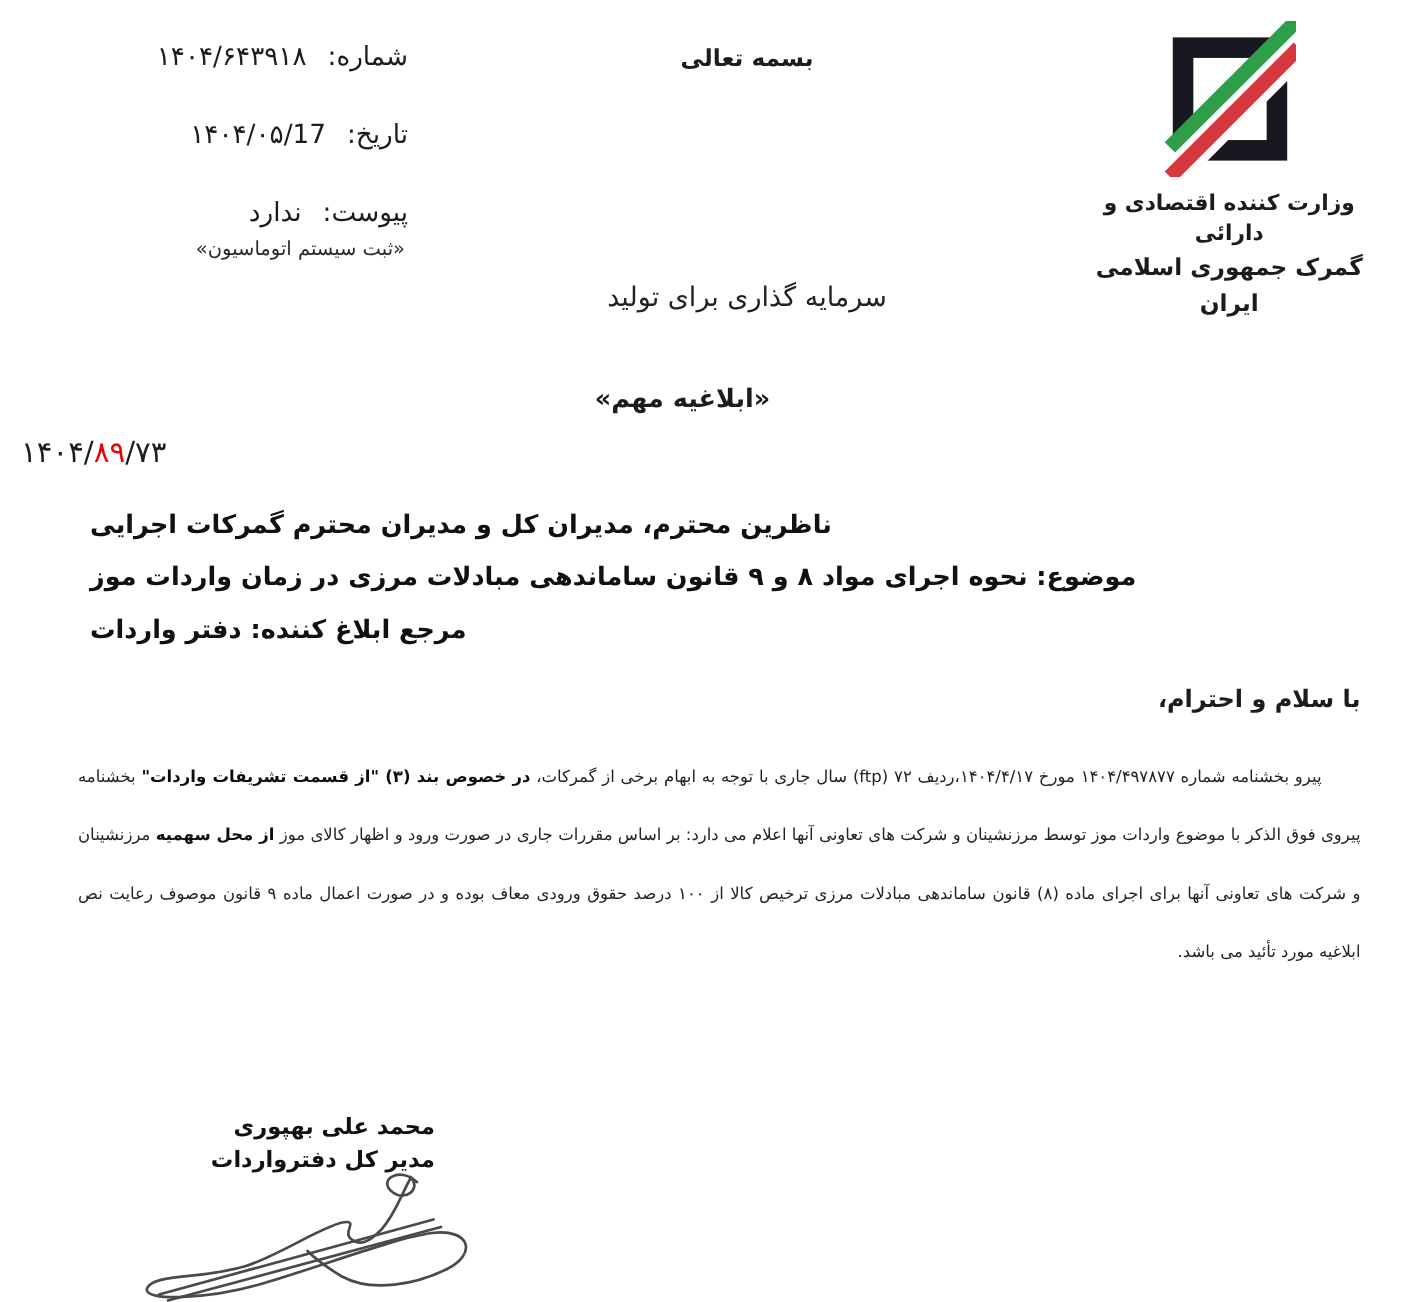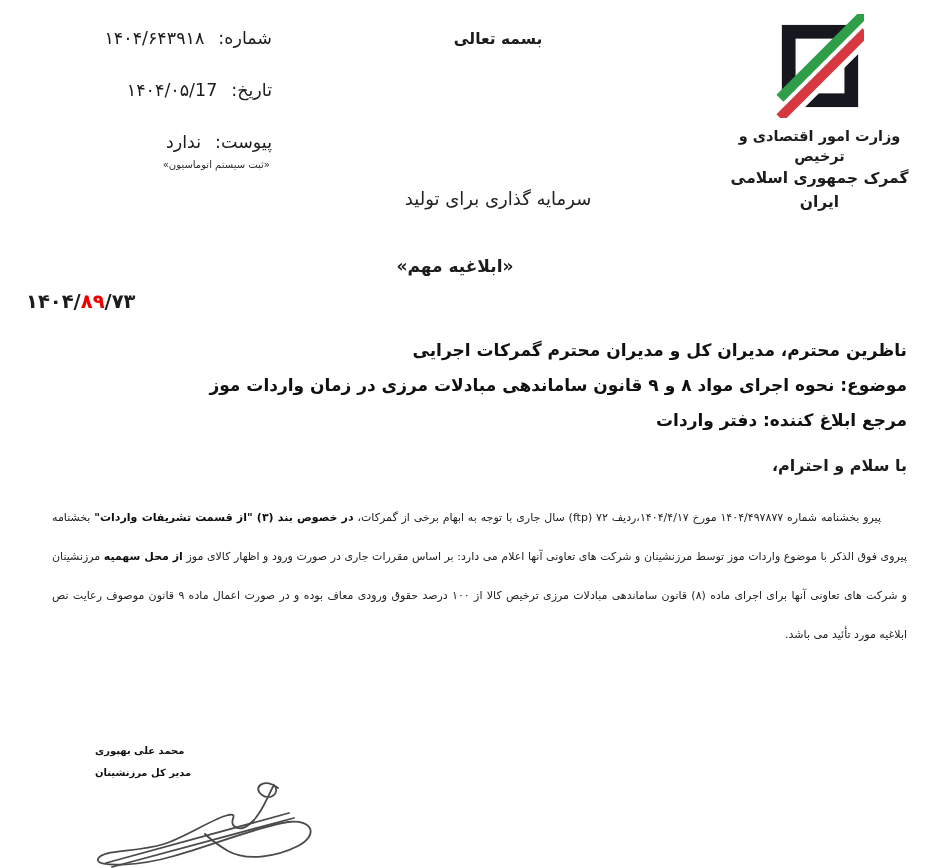--- a/index.html
+++ b/index.html
@@ -11,46 +11,46 @@
     color:#1c1c1c;
     overflow:hidden;
     margin:0 auto;
   }
   
   .meta{position:absolute;left:12px;top:28px;width:260px;}
   .meta-row{display:flex;direction:rtl;justify-content:flex-start;align-items:baseline;gap:14px;font-size:17.5px;margin-bottom:32px;}
   .meta-row.last{margin-bottom:7px;}
   .meta-label{white-space:nowrap;text-align:right;}
   .meta-value{white-space:nowrap;letter-spacing:0.5px;}
-  .meta-note{direction:rtl;text-align:right;font-size:10px;color:#2a2a2a;padding-right:2px;}
+  .meta-note{direction:rtl;text-align:right;font-size:13px;color:#2a2a2a;padding-right:2px;}
   
   .besmeh{position:absolute;top:30px;left:0;right:0;text-align:center;transform:translateX(28px);font-weight:bold;font-size:15.5px;direction:rtl;}
   
   .org{position:absolute;top:14px;right:18px;width:205px;text-align:center;direction:rtl;}
   .org svg{display:block;margin:0 auto 8px auto;}
   .org-line1{font-weight:bold;font-size:14.5px;line-height:20px;}
   .org-line2{font-weight:bold;font-size:15.5px;line-height:24px;}
   
   .slogan{position:absolute;top:188px;left:0;right:0;text-align:center;transform:translateX(28px);font-size:18px;direction:rtl;color:#222;}
   .notice-title{position:absolute;top:256px;left:0;right:0;text-align:center;transform:translateX(-15px);font-weight:bold;font-size:17px;direction:rtl;}
-  .ref-number{position:absolute;top:290px;left:26px;font-weight:bold;font-size:19.5px;direction:ltr;letter-spacing:0.5px;white-space:nowrap;text-align:center;}
+  .ref-number{position:absolute;top:290px;left:14px;font-weight:normal;font-size:19.5px;direction:ltr;letter-spacing:0.5px;white-space:nowrap;text-align:center;}
   .ref-number .red{color:#ee0000;}
   
-  .recipients{position:absolute;top:333px;right:33px;left:60px;direction:rtl;text-align:right;font-weight:bold;font-size:17px;line-height:35px;color:#111;}
+  .recipients{position:absolute;top:333px;right:33px;left:60px;direction:rtl;text-align:left;font-weight:bold;font-size:17px;line-height:35px;color:#111;}
   
   .salutation{position:absolute;top:456px;right:33px;direction:rtl;font-weight:bold;font-size:16px;}
   .body-par{
     position:absolute;top:487px;right:33px;left:52px;
     direction:rtl;text-align:justify;text-align-last:right;
     font-size:11px;line-height:39px;color:#222;
     text-indent:26px;
   }
   .body-par b{color:#0d0d0d;}
   
-  .sig{position:absolute;top:740px;left:95px;width:195px;text-align:left;direction:rtl;font-weight:bold;font-size:10px;line-height:22px;color:#111;}
+  .sig{position:absolute;top:740px;left:95px;width:195px;text-align:right;direction:rtl;font-weight:bold;font-size:15px;line-height:22px;color:#111;}
   .sig-scribble{position:absolute;top:779px;left:68px;}
 </style>
 </head>
 <body>
 
 <div class="page">
 
   <div class="meta">
     <div class="meta-row">
       <span class="meta-label">شماره:</span>
@@ -69,21 +69,21 @@
 
   <div class="besmeh">بسمه تعالی</div>
 
   <div class="org">
     <svg width="88" height="104" viewBox="0 0 90 104" aria-hidden="true">
       <rect x="13" y="17" width="64" height="70" fill="none" stroke="#17171f" stroke-width="14"></rect>
       <line x1="-8" y1="112" x2="112" y2="-8" stroke="#ffffff" stroke-width="28"></line>
       <line x1="4" y1="85" x2="94" y2="-5" stroke="#2f9e49" stroke-width="10"></line>
       <line x1="4" y1="105" x2="92" y2="17" stroke="#d5393f" stroke-width="10"></line>
     </svg>
-    <div class="org-line1">وزارت امور اقتصادی و ترخیص</div>
+    <div class="org-line1">وزارت کننده اقتصادی و دارائی</div>
     <div class="org-line2">گمرک جمهوری اسلامی ایران</div>
   </div>
 
   <div class="slogan">سرمایه گذاری برای تولید</div>
 
   <div class="notice-title">«ابلاغیه مهم»</div>
 
   <div class="ref-number" dir="ltr"><span>۱۴۰۴/</span><span class="red">۸۹</span><span>/۷۳</span></div>
 
   <div class="recipients">
@@ -91,21 +91,21 @@
     <div>موضوع: نحوه اجرای مواد ۸ و ۹ قانون ساماندهی مبادلات مرزی در زمان واردات موز</div>
     <div>مرجع ابلاغ کننده: دفتر واردات</div>
   </div>
 
   <div class="salutation">با سلام و احترام،</div>
 
   <p class="body-par"><span>پیرو بخشنامه شماره ۱۴۰۴/۴۹۷۸۷۷ مورخ ۱۴۰۴/۴/۱۷،ردیف ۷۲ (ftp) سال جاری با توجه به ابهام برخی از گمرکات، </span><b>در خصوص بند (۳) "از قسمت تشریفات واردات"</b><span> بخشنامه پیروی فوق الذکر با موضوع واردات موز توسط مرزنشینان و شرکت های تعاونی آنها اعلام می دارد: بر اساس مقررات جاری در صورت ورود و اظهار کالای موز </span><b>از محل سهمیه</b><span> مرزنشینان و شرکت های تعاونی آنها برای اجرای ماده (۸) قانون ساماندهی مبادلات مرزی ترخیص کالا از ۱۰۰ درصد حقوق ورودی معاف بوده و در صورت اعمال ماده ۹ قانون موصوف رعایت نص ابلاغیه مورد تأئید می باشد.</span></p>
 
   <div class="sig">
     <div>محمد علی بهپوری</div>
-    <div>مدیر کل مرزنشینان</div>
+    <div>مدیر کل دفترواردات</div>
   </div>
 
   <svg class="sig-scribble" width="260" height="89" viewBox="0 0 260 89" aria-hidden="true">
     <g fill="none" stroke="#4a4a4a" stroke-width="1.8" stroke-linecap="round">
       <path d="M 210 9 C 198 -2 183 8 194 16 C 202 22 213 14 206 6 C 200 16 196 30 186 41 C 178 49 172 52 166 47 C 160 42 172 34 160 36 C 144 40 118 58 96 65 C 66 74 34 70 30 80 C 27 89 72 87 106 77 C 144 66 196 46 220 43 C 246 40 250 57 230 67 C 210 77 180 83 160 72 C 150 66 142 60 137 55"></path>
       <path d="M 38 84 L 221 34"></path>
       <path d="M 44 88 L 226 39"></path>
     </g>
   </svg>
 

